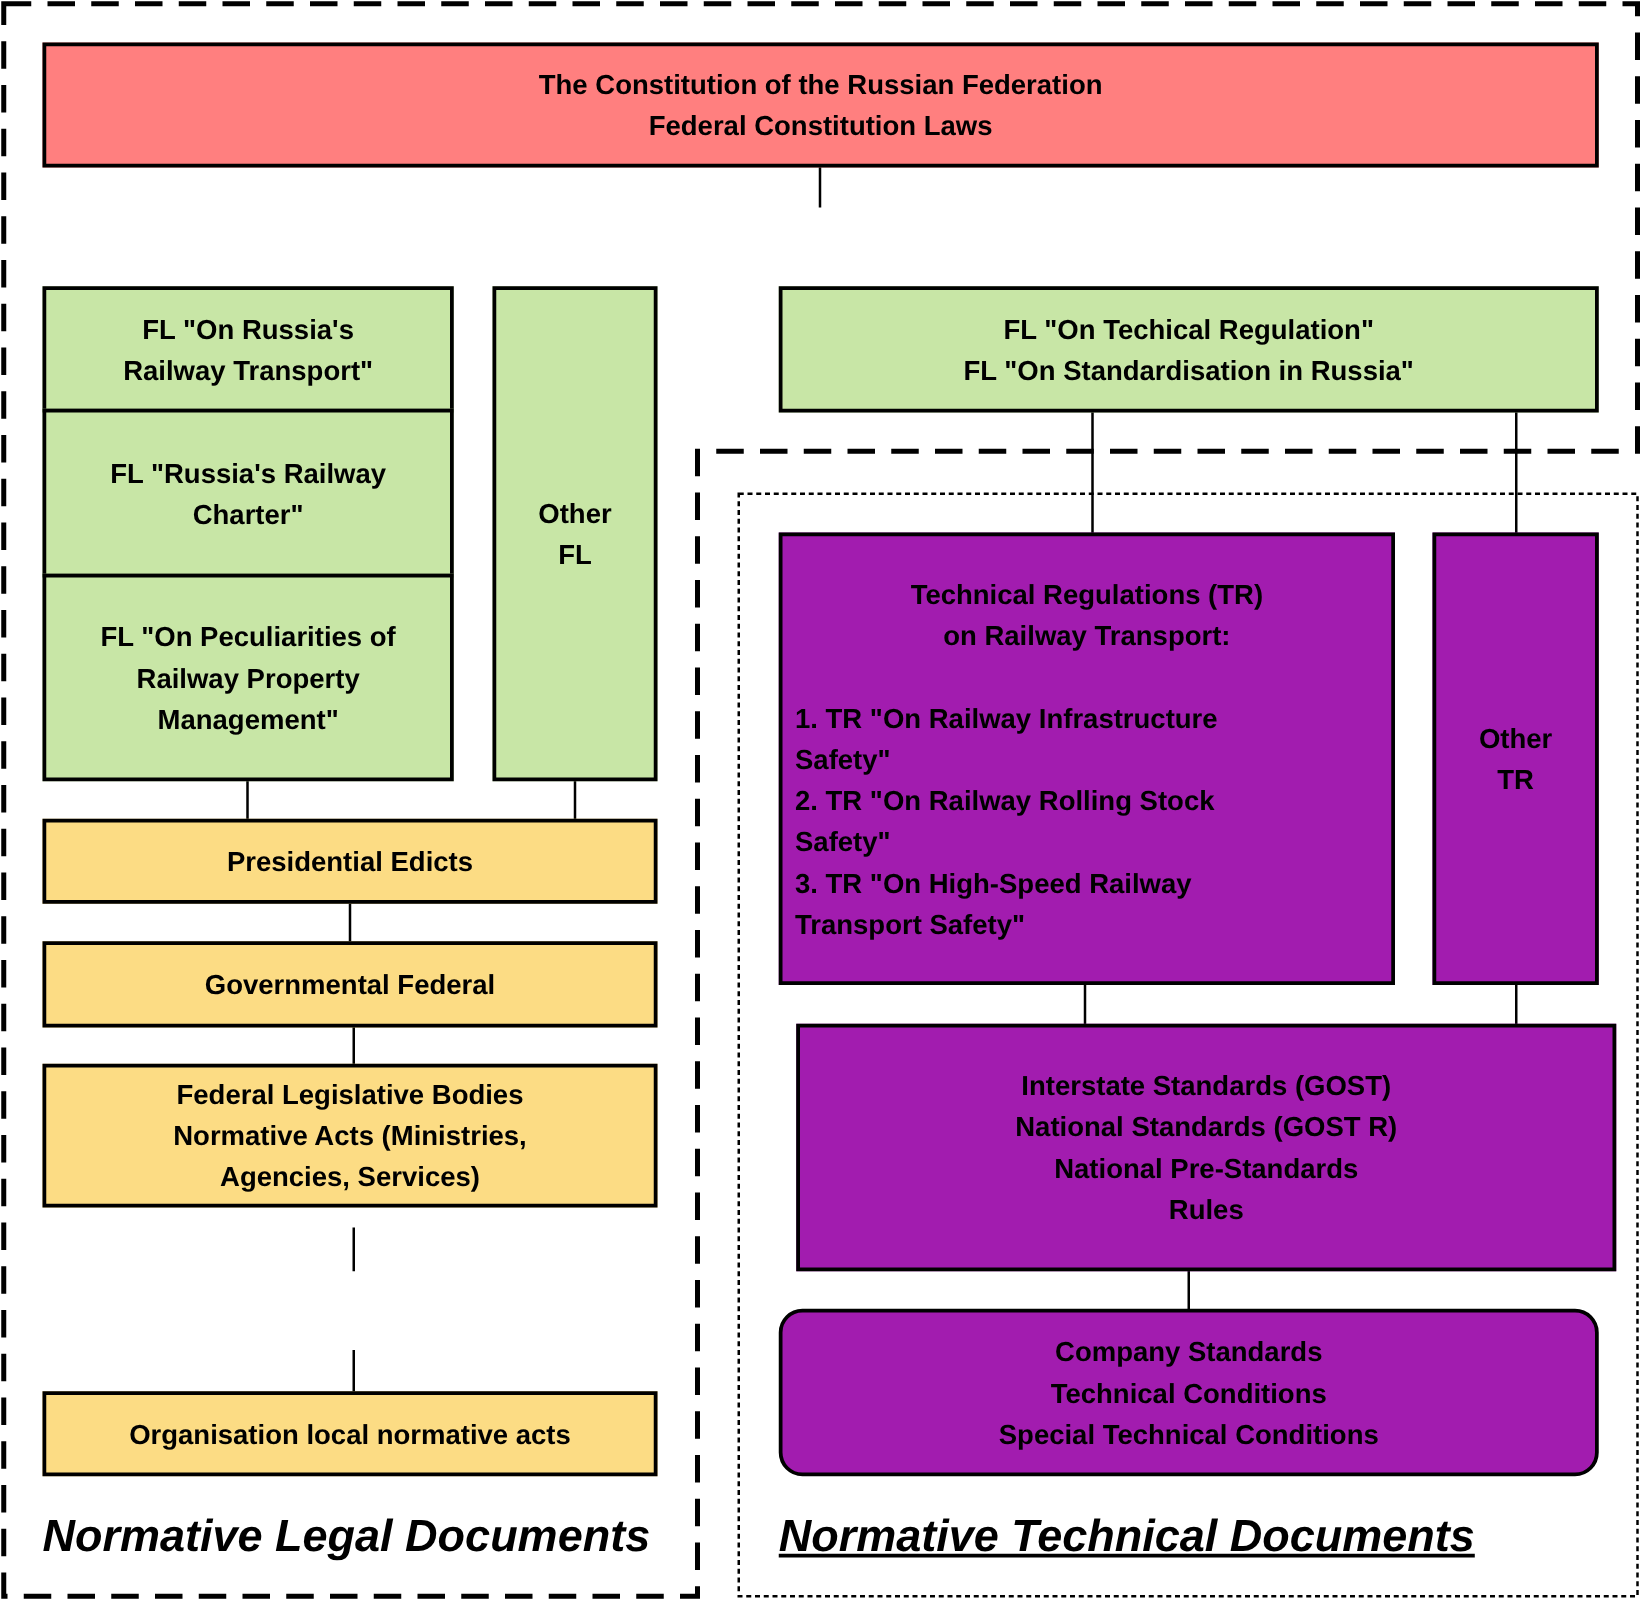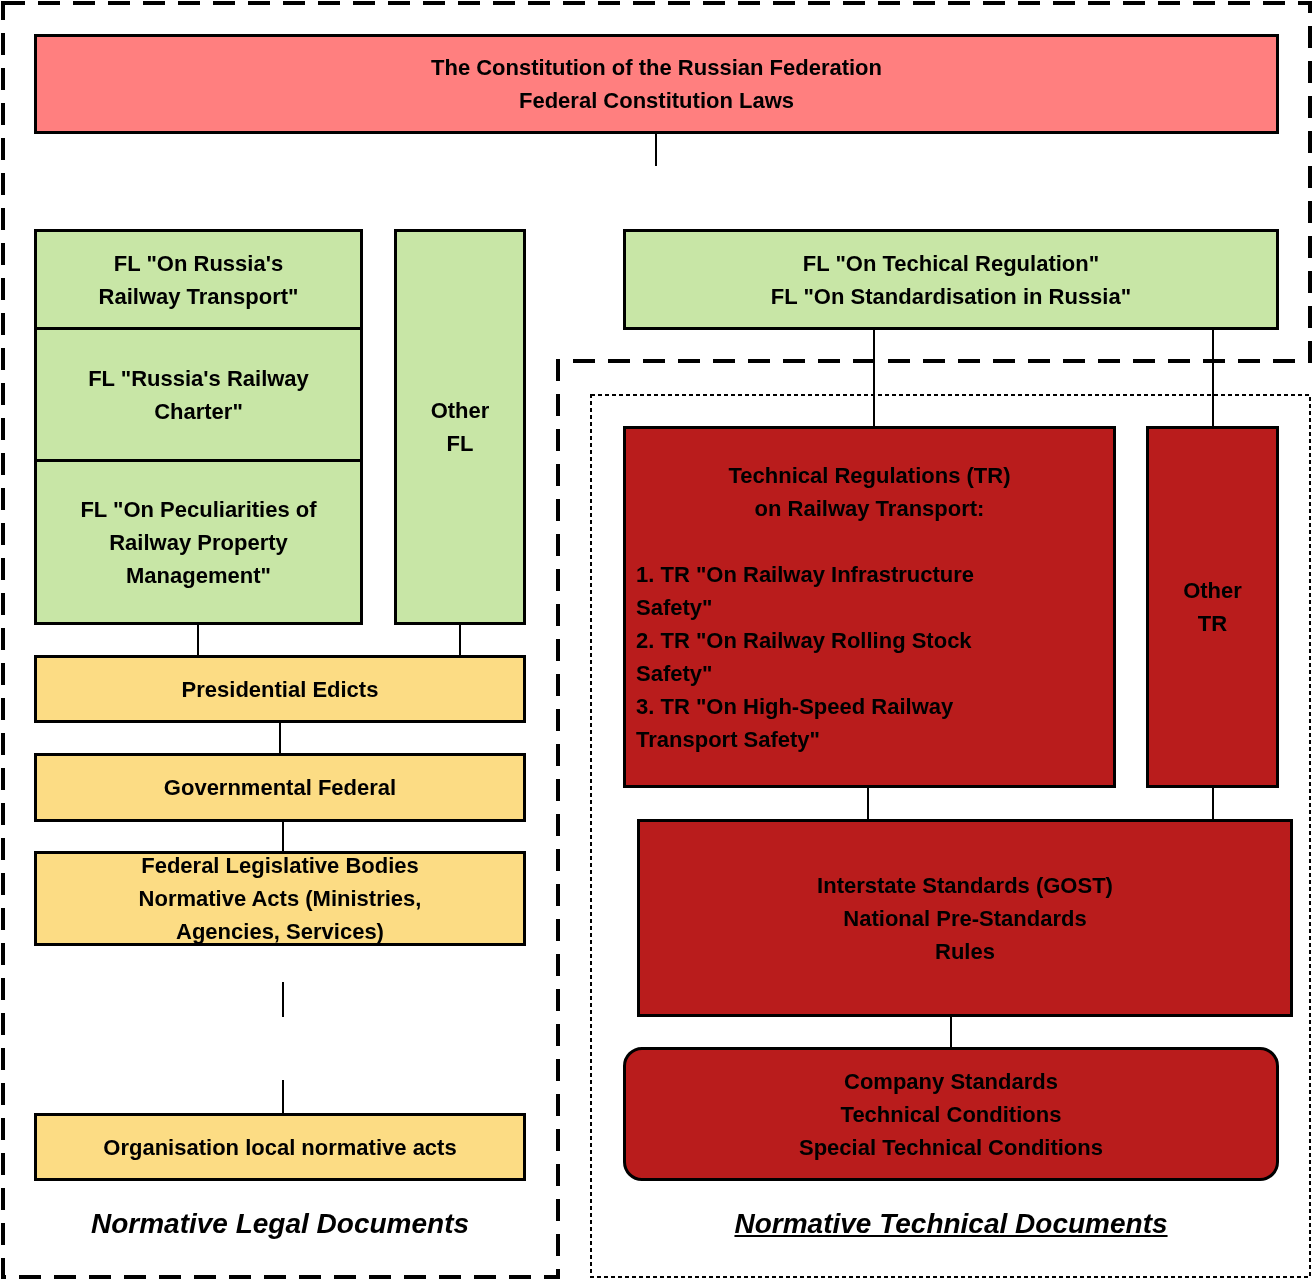--- a/index.html
+++ b/index.html
@@ -22,29 +22,29 @@
     justify-content: center;
     align-items: center;
     text-align: center;
     font-size: 22px;
     line-height: 33px;
     padding: 0 10px;
   }
   .red { background: #ff7f7f; }
   .green { background: #c8e6a6; }
   .orange { background: #fcdc84; }
-  .yellow { background: #b91c1c; }
+  .yellow { background: #a21caf; }
   .line { display: block; white-space: nowrap; }
   .vline { position: absolute; width: 2px; background: #000; }
   .caption {
     position: absolute;
-    font-size: 28px;
+    font-size: 36px;
     font-style: italic;
     font-weight: bold;
-    text-align: center;
+    text-align: left;
     white-space: nowrap;
   }
   
   svg.outline { position: absolute; left: 0; top: 0; }
 </style>
 </head>
 <body>
 
 <div id="canvas">
 
@@ -101,21 +101,21 @@
   </div>
 
   <div class="box orange" style="left:34px;top:655px;width:492px;height:68px;">
     <span class="line">Presidential Edicts</span>
   </div>
 
   <div class="box orange" style="left:34px;top:753px;width:492px;height:69px;">
     <span class="line">Governmental Federal</span>
   </div>
 
-  <div class="box orange" style="left:34px;top:851px;width:492px;height:95px;">
+  <div class="box orange" style="left:34px;top:851px;width:492px;height:115px;">
     <span class="line">Federal Legislative Bodies</span>
     <span class="line">Normative Acts (Ministries,</span>
     <span class="line">Agencies, Services)</span>
   </div>
 
 
   <div class="box orange" style="left:34px;top:1113px;width:492px;height:68px;">
     <span class="line">Organisation local normative acts</span>
   </div>
 
@@ -132,20 +132,21 @@
     </div>
   </div>
 
   <div class="box yellow" style="left:1146px;top:426px;width:133px;height:362px;">
     <span class="line">Other</span>
     <span class="line">TR</span>
   </div>
 
   <div class="box yellow" style="left:637px;top:819px;width:656px;height:198px;">
     <span class="line">Interstate Standards (GOST)</span>
+    <span class="line">National Standards (GOST R)</span>
     <span class="line">National Pre-Standards</span>
     <span class="line">Rules</span>
   </div>
 
   <div class="box yellow" style="left:623px;top:1047px;width:656px;height:134px;border-radius:19px;">
     <span class="line">Company Standards</span>
     <span class="line">Technical Conditions</span>
     <span class="line">Special Technical Conditions</span>
   </div>
 

